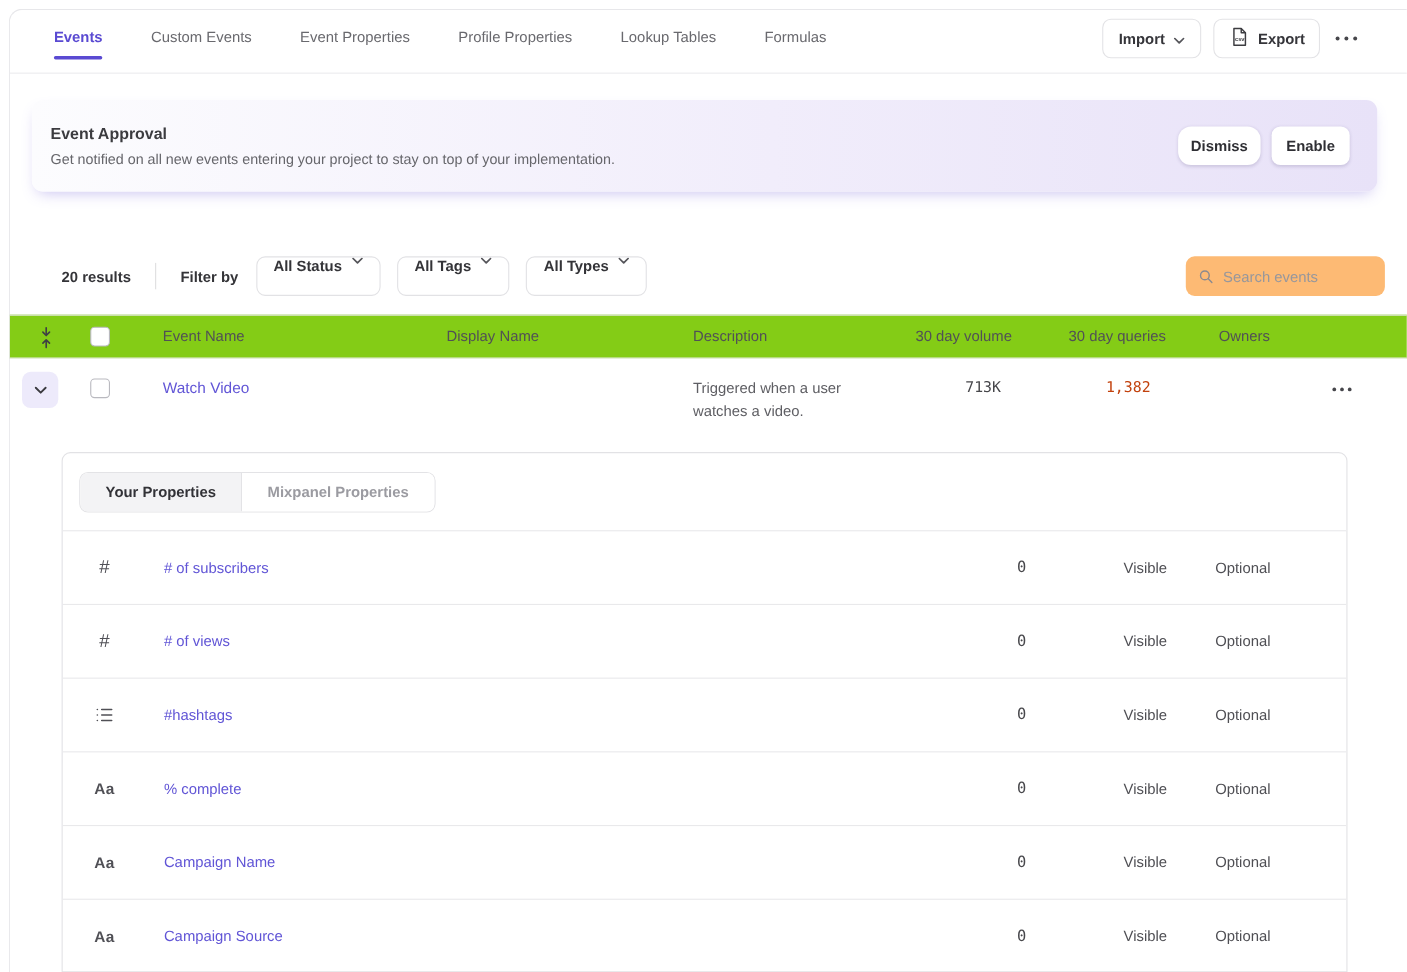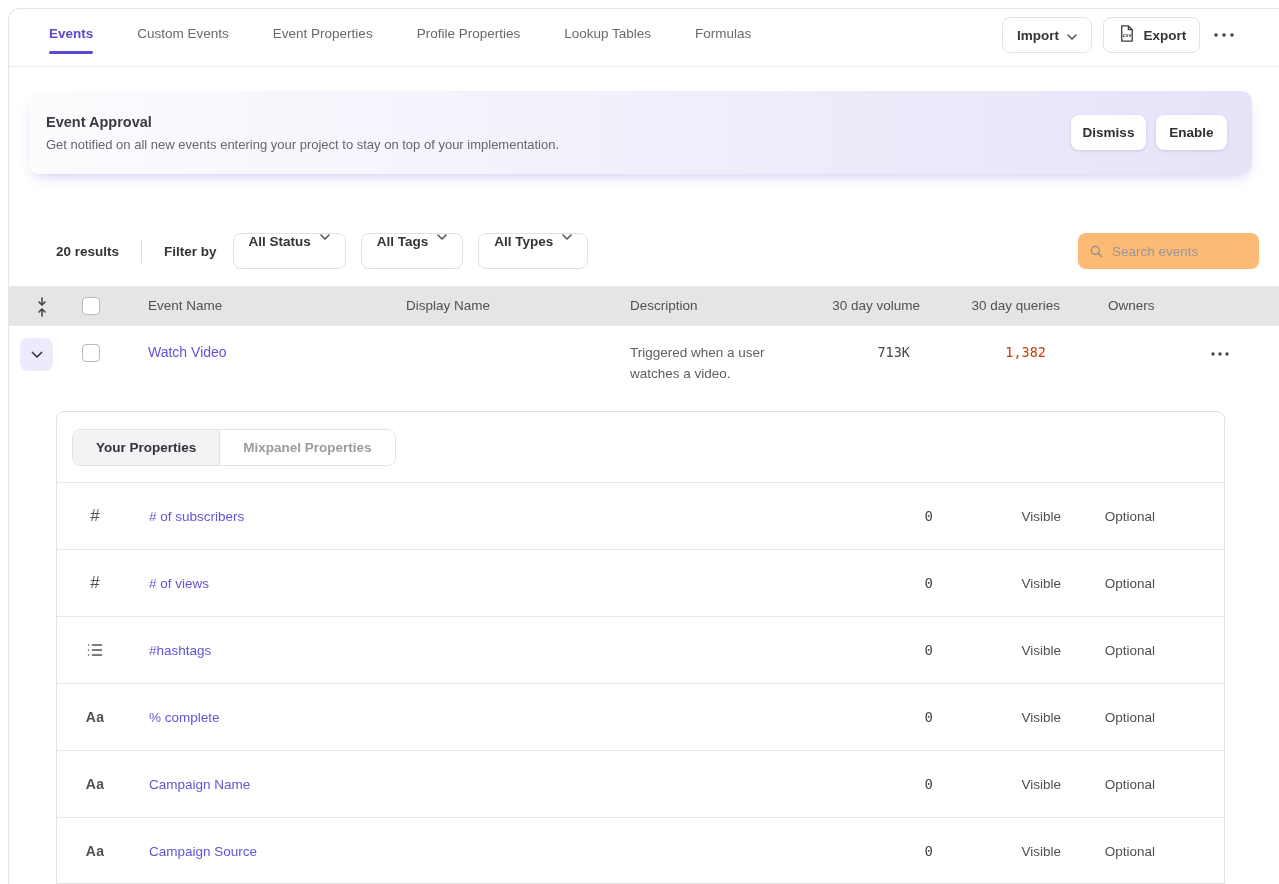--- a/index.html
+++ b/index.html
@@ -30,39 +30,39 @@
 
   
   .banner { position:absolute; left:20px; right:27px; top:82px; height:83px; border-radius:10px;
             background:linear-gradient(90deg, var(--banner_from,#fcfcfe) 0%, #f1edfb 55%, var(--banner_to,#e8e2f8) 100%);
             box-shadow:0 6px 14px -6px rgba(104,84,214,0.40); }
   .banner-title { position:absolute; left:17px; top:23px; font-size:14.5px; font-weight:700; color:#3b3b3f; }
   .banner-desc { position:absolute; left:17px; top:46px; font-size:13px; color:#66666b; }
   .banner-btn { position:absolute; top:24px; height:35px; background:#fff; border:none; border-radius:8px;
                 box-shadow:0 1px 3px rgba(40,30,90,0.15); font-size:13.5px; font-weight:600; color:#2f2f34;
                 cursor:pointer; font-family:inherit; }
-  .banner-dismiss { right:106px; width:75px; }
+  .banner-dismiss { right:106px; width:75px;border-radius:12px; }
   .banner-enable { right:25px; width:71px; }
 
   
   .filter-row { position:absolute; left:47px; top:224px; height:36px; display:flex; align-items:center; }
   .results { font-size:13.5px; font-weight:600; color:#343438; }
   .vdivider { width:1px; height:24px; background:#dededf; margin:0 22px; }
   .filter-by { font-size:13.5px; font-weight:600; color:#343438; margin-right:16px; }
   .dropdown { display:inline-flex; align-items:flex-start; gap:9px; height:36px; padding:0 15px;
               border:1px solid #e2e2e5; border-radius:8px; background:#fff; font-size:13.5px; font-weight:600;
               color:#343438; margin-right:15px; cursor:pointer; font-family:inherit; }
   .search-box { position:absolute; right:20px; top:224px; width:181px; height:36px; background:#fdba74;
                 border-radius:8px; display:flex; align-items:center; padding:0 12px; gap:9px; }
   .search-box input { border:none; background:transparent; outline:none; font-size:13.5px; color:#3c3c40;
                       width:100%; font-family:inherit; }
   .search-box input::placeholder { color:#97979c; }
 
   
-  .thead { position:absolute; left:0; right:0; top:277px; height:40px; background:#e5e5e5;
+  .thead { position:absolute; left:0; right:0; top:277px; height:40px; background:#84cc16;
            border-top:1px solid #e9e9eb; border-bottom:1px solid #e9e9eb; }
   .thead .cell { position:absolute; top:0; line-height:38px; font-size:13.5px; font-weight:500; color:#515155; }
   .collapse-ic { position:absolute; left:27px; top:10px; cursor:pointer; }
   .checkbox { position:absolute; width:18px; height:18px; border:1px solid #b9b9bf; border-radius:4px;
               background:#fff; cursor:pointer; }
   .th-check { left:73px; top:10px; }
   .c-name { left:139px; } .c-display { left:397px; } .c-desc { left:621px; }
   .c-vol { right:359px; } .c-q { right:219px; } .c-own { left:1099px; }
 
   

